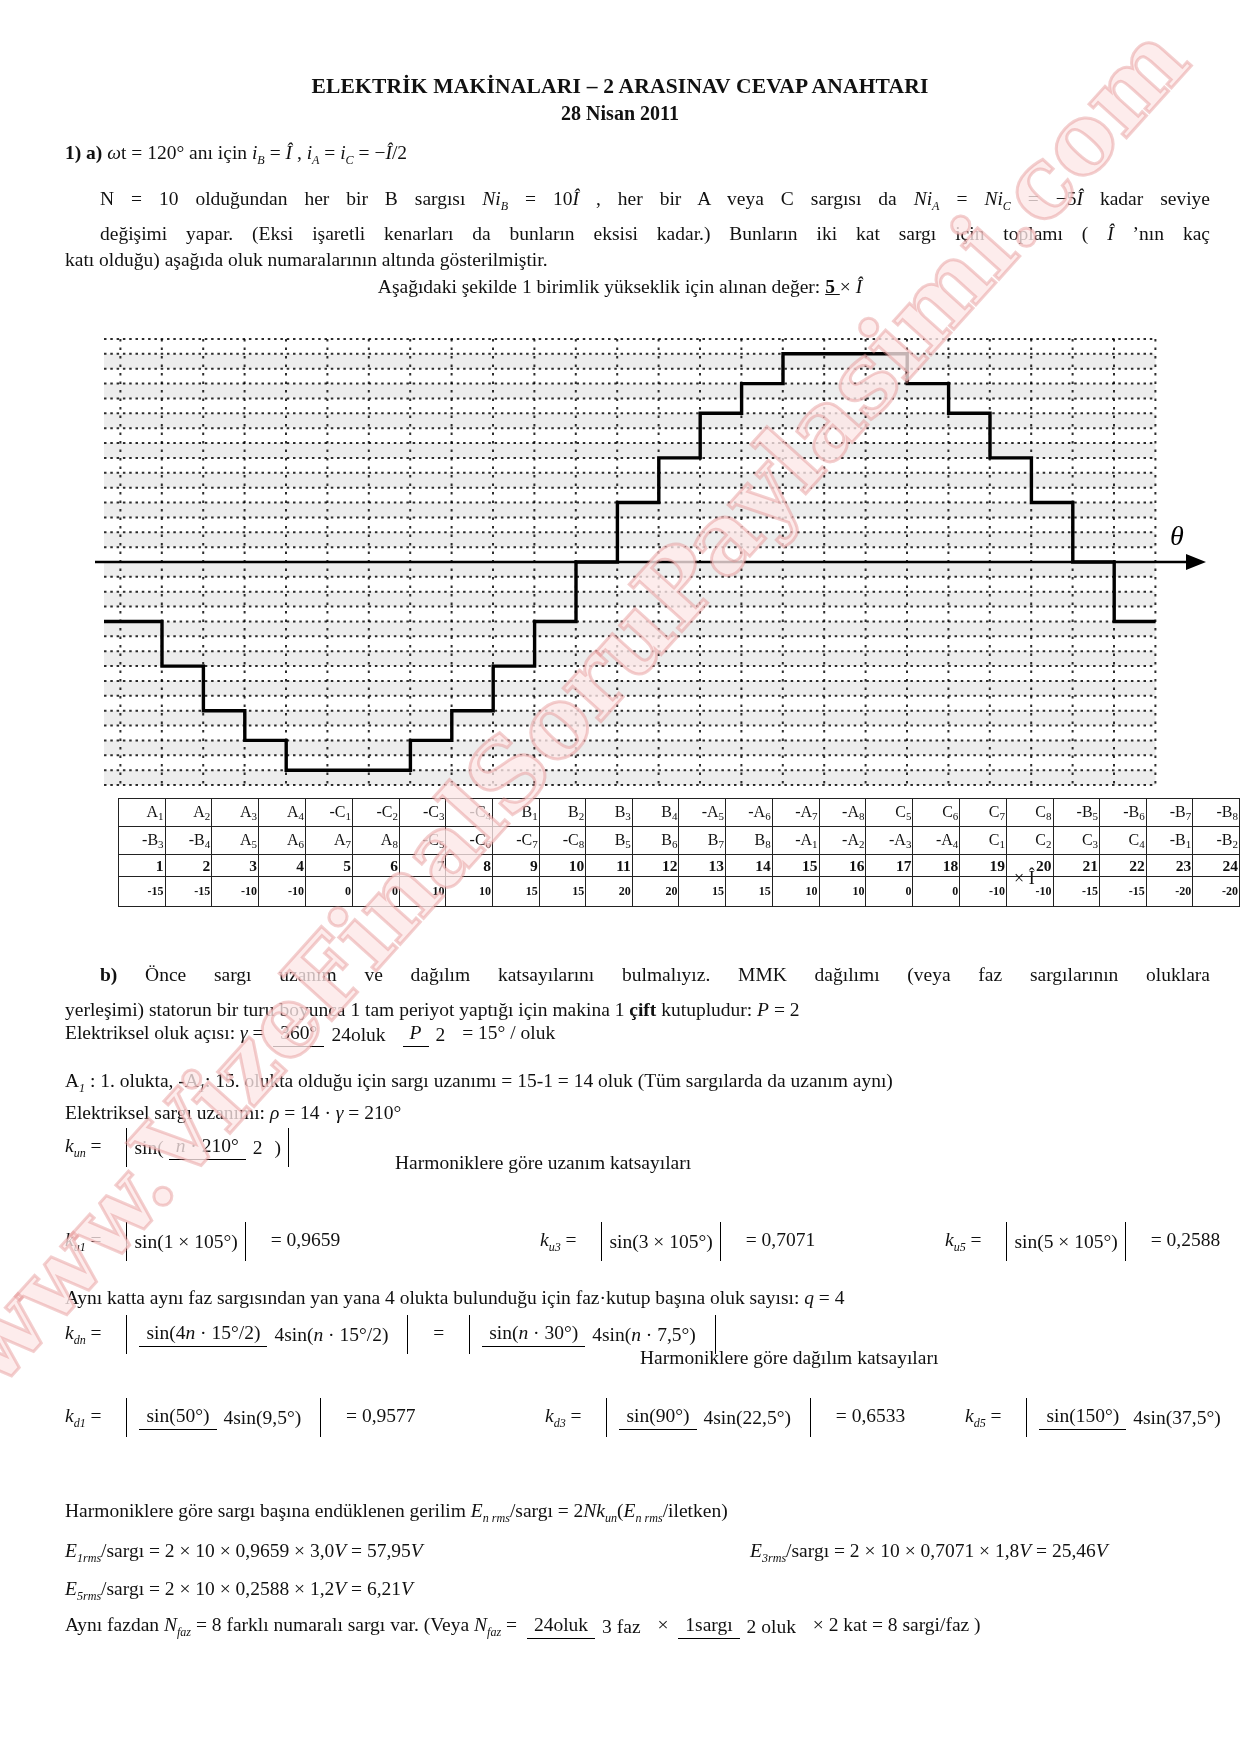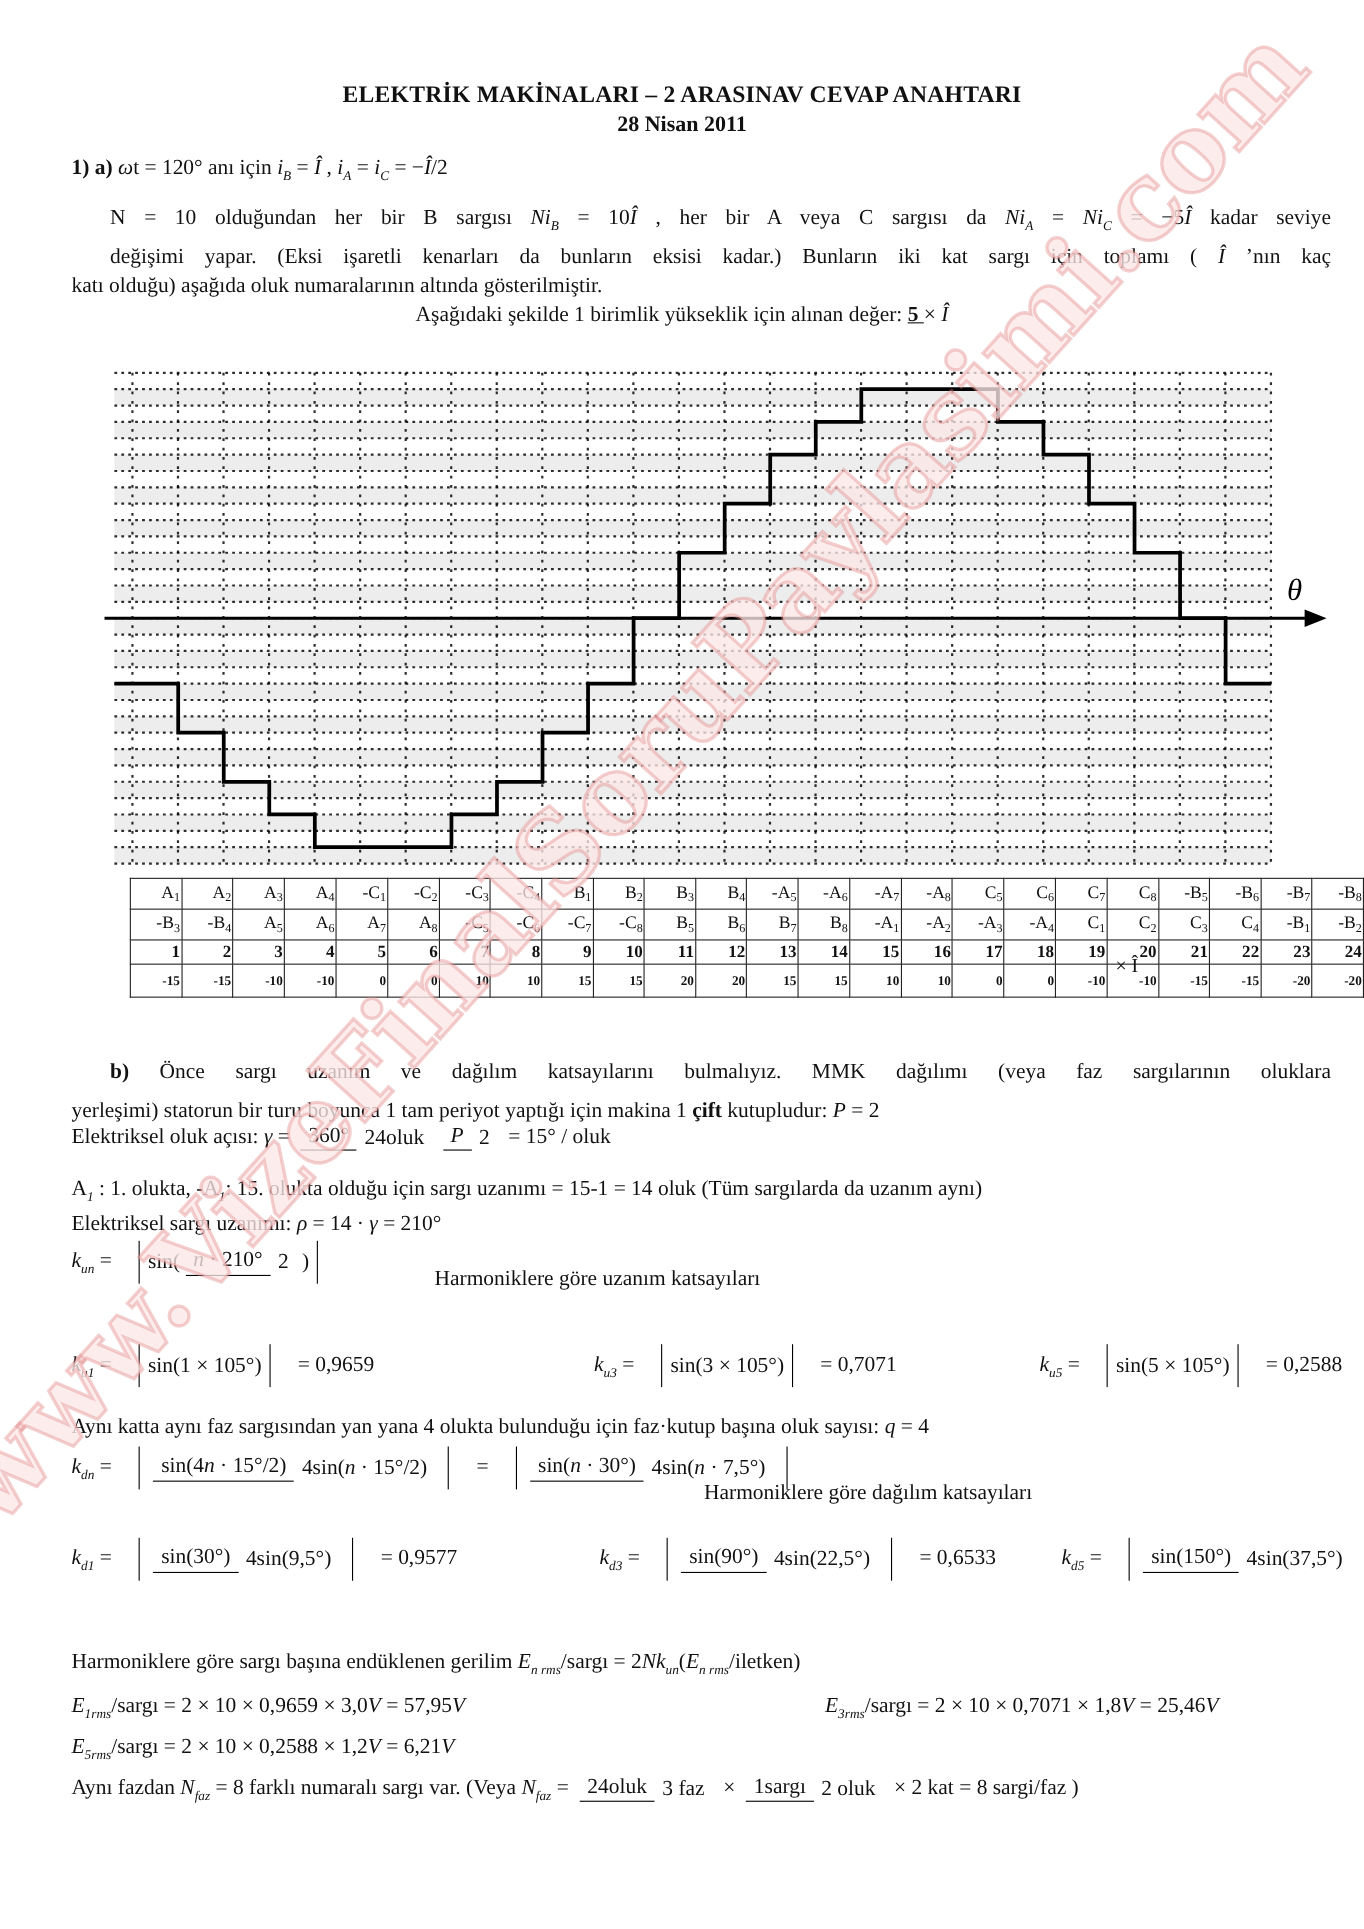--- a/index.html
+++ b/index.html
@@ -269,21 +269,21 @@
       </span>
     </span> = <span class="abs">
       <span class="frac">
         <span class="num">sin(<span class="itl">n</span> · 30°)</span>
         <span class="den">4sin(<span class="itl">n</span> · 7,5°)</span>
       </span>
     </span></div>
 <div class="fline" style="left:640px;top:1347px">Harmoniklere göre dağılım katsayıları</div>
 <div class="fline" style="left:65px;top:1398px"><span class="itl">k</span><span class="sb">d1</span> = <span class="abs">
       <span class="frac">
-        <span class="num">sin(30°)</span>
+        <span class="num">sin(50°)</span>
         <span class="den">4sin(9,5°)</span>
       </span>
     </span> = 0,9577</div>
 <div class="fline" style="left:545px;top:1398px"><span class="itl">k</span><span class="sb">d3</span> = <span class="abs">
       <span class="frac">
         <span class="num">sin(90°)</span>
         <span class="den">4sin(22,5°)</span>
       </span>
     </span> = 0,6533</div>
 <div class="fline" style="left:965px;top:1398px"><span class="itl">k</span><span class="sb">d5</span> = <span class="abs">

